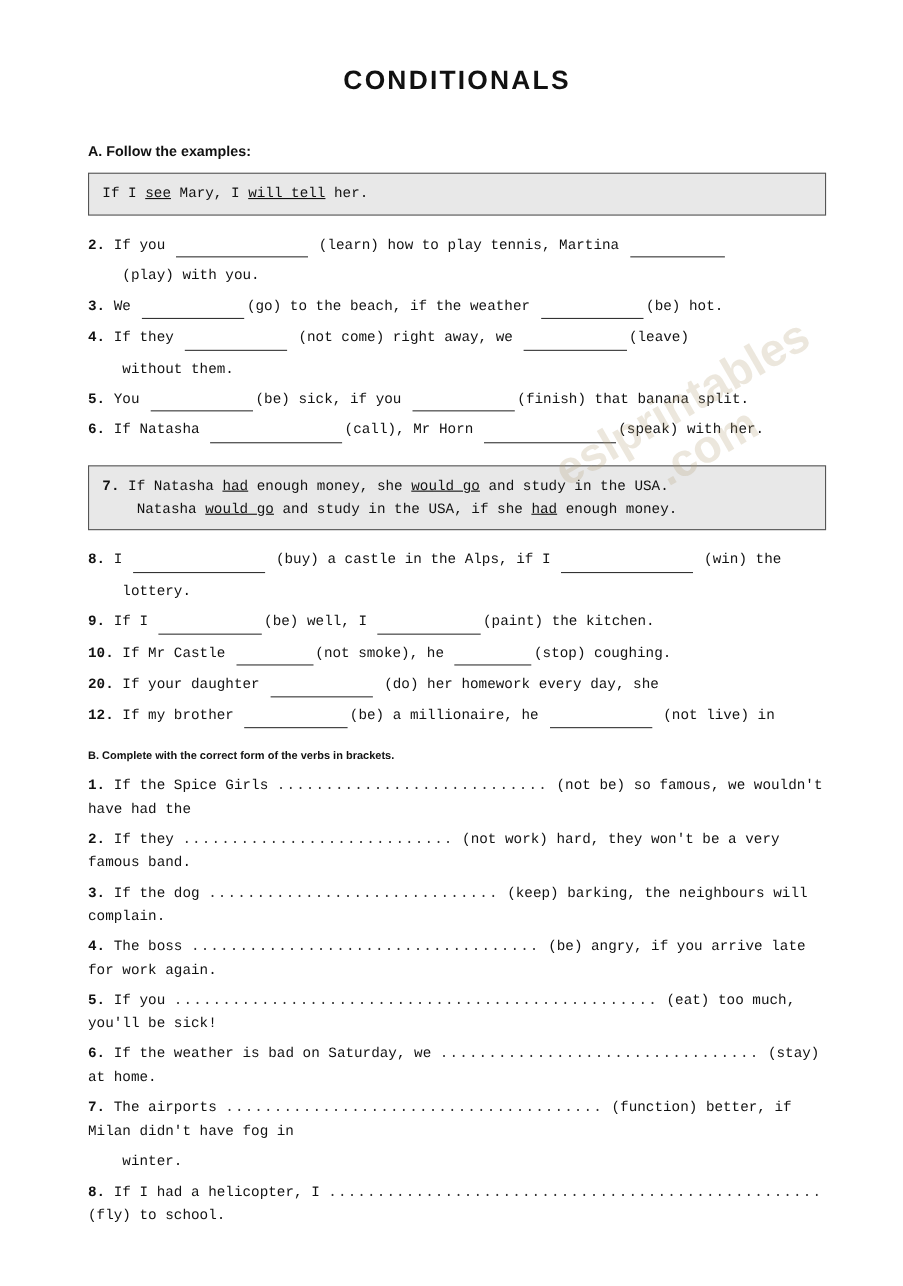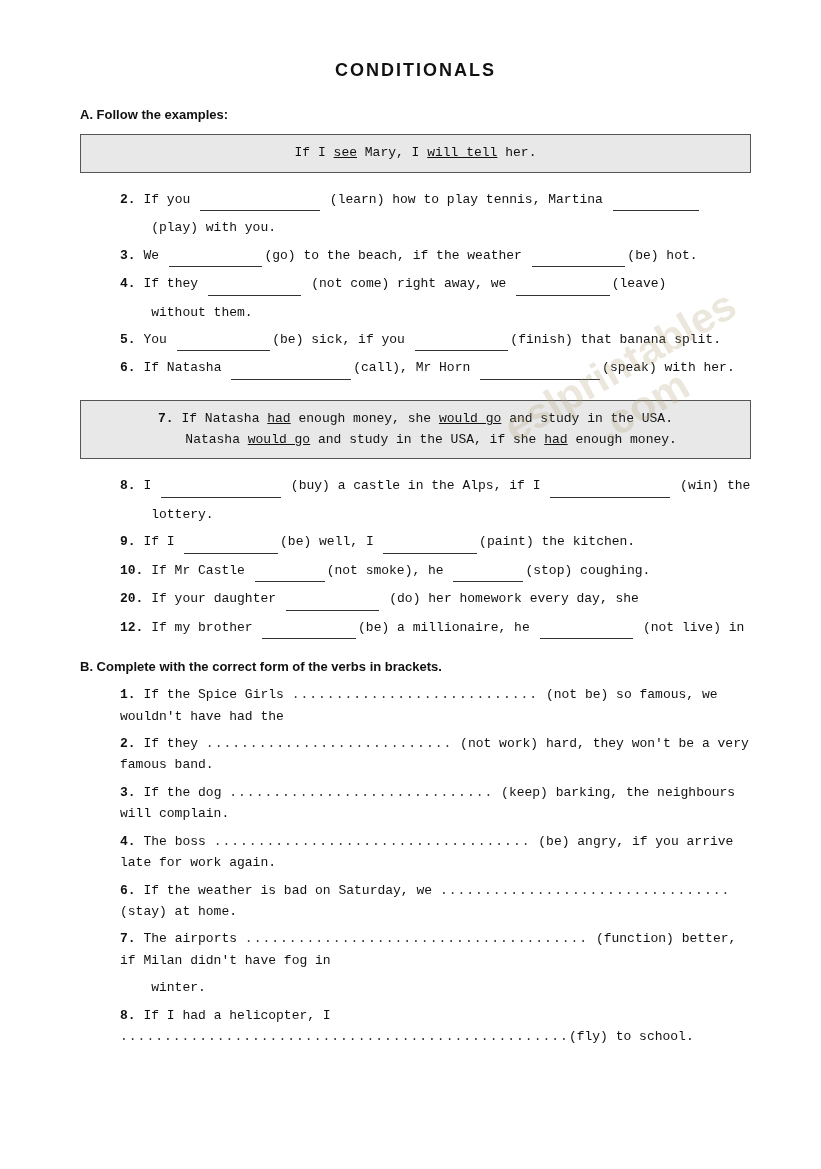--- a/index.html
+++ b/index.html
@@ -14,53 +14,51 @@
       font-size: 13px;
       color: #111;
       width: 821px;
       min-height: 1169px;
       padding: 60px 70px 60px 80px;
       position: relative;
     }
 
     .page-title {
       text-align: center;
-      font-size: 18px;
+      font-size: 24px;
       font-weight: bold;
       letter-spacing: 2px;
-      margin-bottom: 26px;
+      margin-bottom: 42px;
       font-family: Arial, sans-serif;
     }
 
     .section-header {
       font-weight: bold;
       margin-bottom: 12px;
       font-family: Arial, sans-serif;
       font-size: 13px;
       margin-top: 26px;
     }
 
     .example-box {
       border: 1px solid #555;
       background: #e8e8e8;
       padding: 8px 12px;
       margin-bottom: 16px;
       font-family: 'Courier New', Courier, monospace;
       font-size: 13px;
       line-height: 1.6;
-      text-align: center;
     }
 
     .example-box .underline {
       text-decoration: underline;
     }
 
     .questions-section {
       margin-bottom: 20px;
-      margin-left: 40px;
     }
 
     .question-item {
       margin-bottom: 6px;
       line-height: 1.65;
       font-family: 'Courier New', Courier, monospace;
       font-size: 13px;
     }
 
     .blank {
@@ -82,21 +80,21 @@
       display: inline-block;
       letter-spacing: 1px;
       color: #333;
     }
 
     .section-b-header {
       font-weight: bold;
       margin-top: 18px;
       margin-bottom: 10px;
       font-family: Arial, sans-serif;
-      font-size: 13px;
+      font-size: 10px;
     }
 
     .watermark {
       position: absolute;
       right: 60px;
       top: 340px;
       font-size: 42px;
       color: rgba(180, 160, 120, 0.25);
       font-family: Arial, sans-serif;
       font-weight: bold;
@@ -216,20 +214,24 @@
   <div class="question-item">
     <span class="bold">3.</span>
     <span> If the dog <span class="blank-dots">..............................</span> (keep) barking, the neighbours will complain.</span>
   </div>
 
   <div class="question-item">
     <span class="bold">4.</span>
     <span> The boss <span class="blank-dots">....................................</span> (be) angry, if you arrive late for work again.</span>
   </div>
 
+  <div class="question-item">
+    <span class="bold">5.</span>
+    <span> If you <span class="blank-dots">..................................................</span> (eat) too much,  you'll be sick!</span>
+  </div>
 
   <div class="question-item">
     <span class="bold">6.</span>
     <span> If the weather is bad on Saturday, we <span class="blank-dots">.................................</span> (stay) at home.</span>
   </div>
 
   <div class="question-item">
     <span class="bold">7.</span>
     <span> The airports <span class="blank-dots">.......................................</span> (function) better, if Milan didn't have fog in</span>
   </div>

